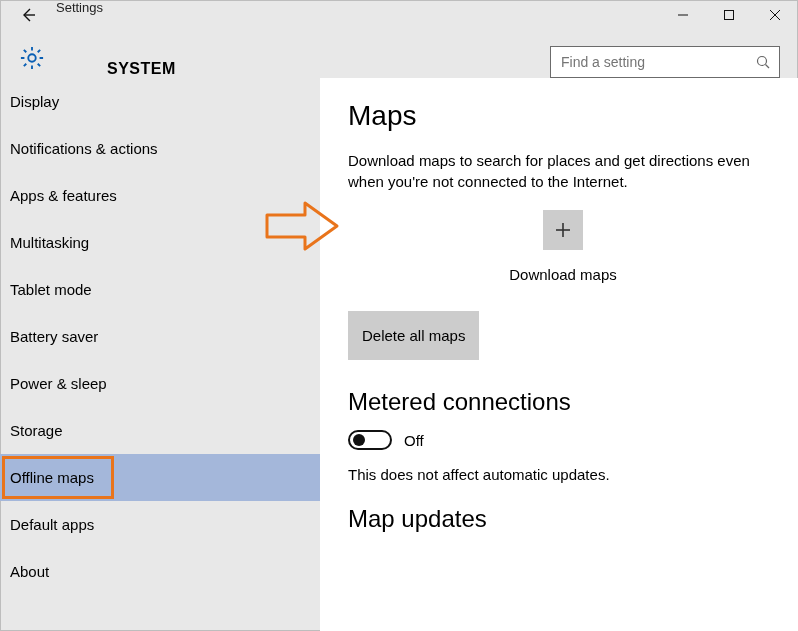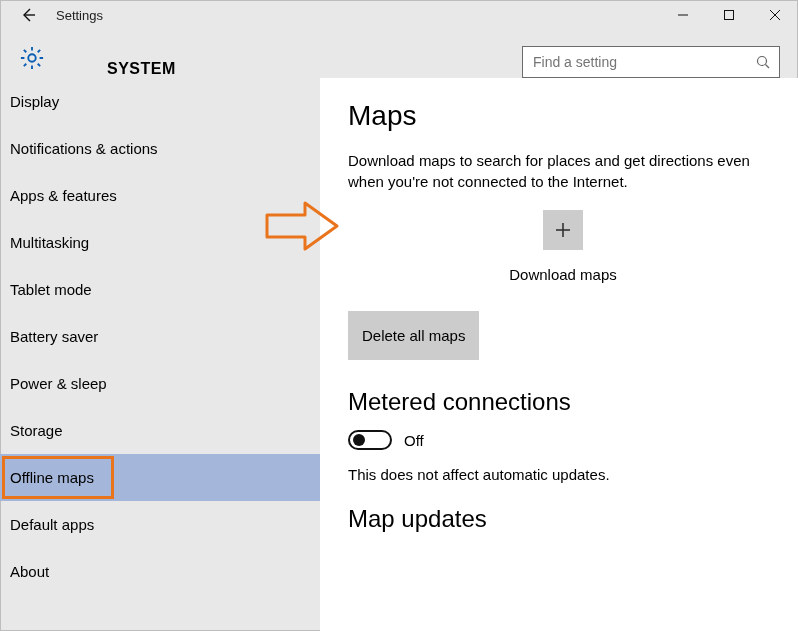--- a/index.html
+++ b/index.html
@@ -12,21 +12,21 @@
     background: #fff;
     overflow: hidden;
   }
   .window {
     width: 798px; height: 631px;
     display: flex; flex-direction: column;
     background: #e8e8e8;
   }
   .titlebar {
     height: 30px;
-    display: flex; align-items: center;
+    display: flex; 
     padding-left: 6px;
   }
   .titlebar .back {
     width: 44px; height: 30px;
     display: flex; align-items: center; justify-content: center;
   }
   .titlebar .title {
     font-size: 13px; color: #222;
     margin-left: 6px;
   }
@@ -45,21 +45,21 @@
     width: 40px; height: 40px;
     display: flex; align-items: center; justify-content: center;
     margin-left: 4px;
   }
   .system-label {
     font-weight: 600; font-size: 16px; letter-spacing: 0.5px;
     margin-left: 8px;
   }
   .header .spacer { flex: 1; }
   .search {
-    width: 258px; height: 32px;
+    width: 230px; height: 32px;
     border: 1px solid #6b6b6b;
     background: #fff;
     display: flex; align-items: center;
     padding: 6px 8px;
     margin-right: 10px;
   }
   .search input {
     flex: 1; border: none; outline: none;
     font-size: 14px; color: #666;
     background: transparent;

